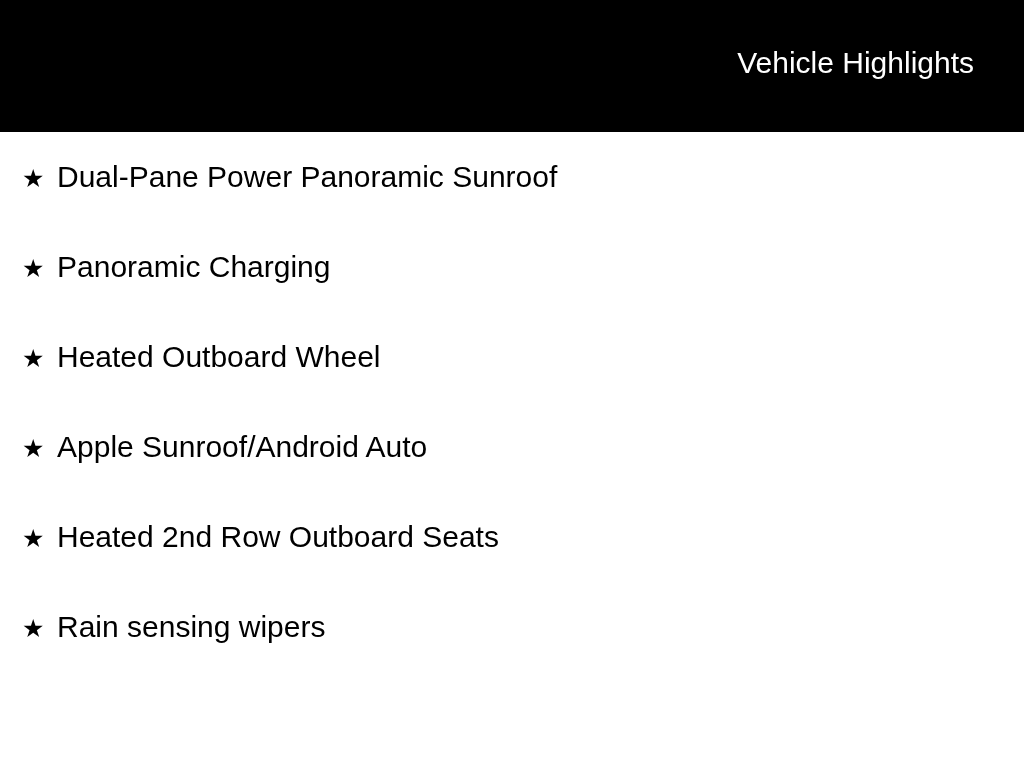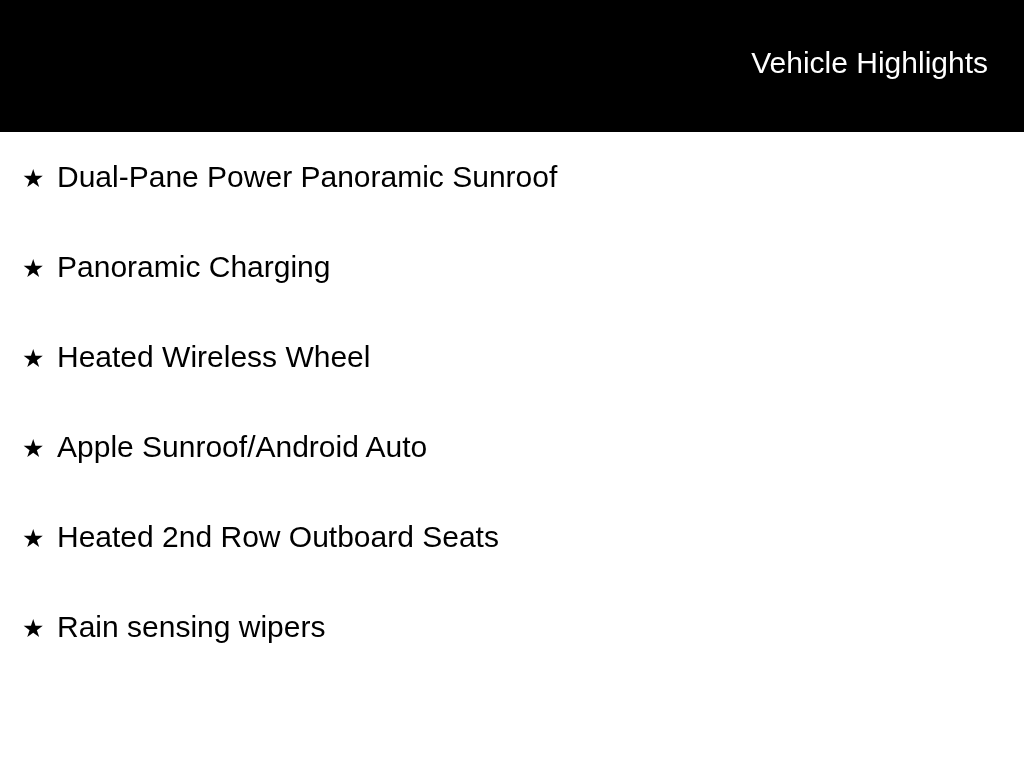--- a/index.html
+++ b/index.html
@@ -14,21 +14,21 @@
     font-family: "Liberation Sans", sans-serif;
   }
   .topbar {
     box-sizing: border-box;
     width: 1024px;
     height: 132px;
     background: #000000;
     display: flex;
     align-items: center;
     justify-content: flex-end;
-    padding-right: 36px;
+    padding-right: 50px;
   }
   .topbar .title {
     color: #ffffff;
     font-size: 30px;
     font-weight: 400;
     position: relative;
     top: -3px;
     white-space: nowrap;
   }
   .highlights {
@@ -69,21 +69,21 @@
 
     <li class="row">
       <span class="star">★</span><span class="label">Dual-Pane Power Panoramic Sunroof</span>
     </li>
 
     <li class="row">
       <span class="star">★</span><span class="label">Panoramic Charging</span>
     </li>
 
     <li class="row">
-      <span class="star">★</span><span class="label">Heated Wireless Wheel</span>
+      <span class="star">★</span><span class="label">Heated Outboard Wheel</span>
     </li>
 
     <li class="row">
       <span class="star">★</span><span class="label">Apple Sunroof/Android Auto</span>
     </li>
 
 
     <li class="row">
       <span class="star">★</span><span class="label">Heated 2nd Row Outboard Seats</span>
     </li>

